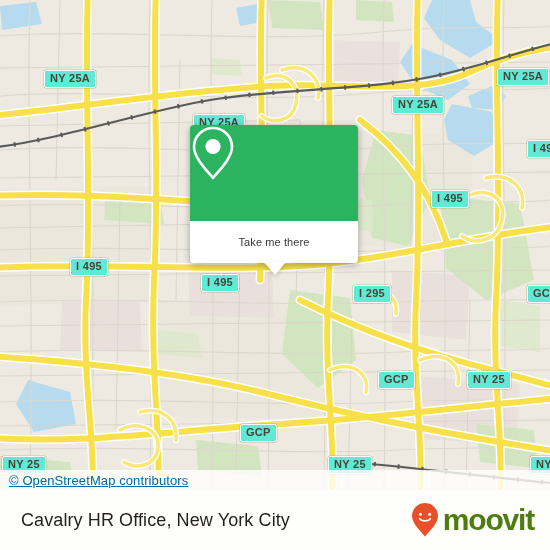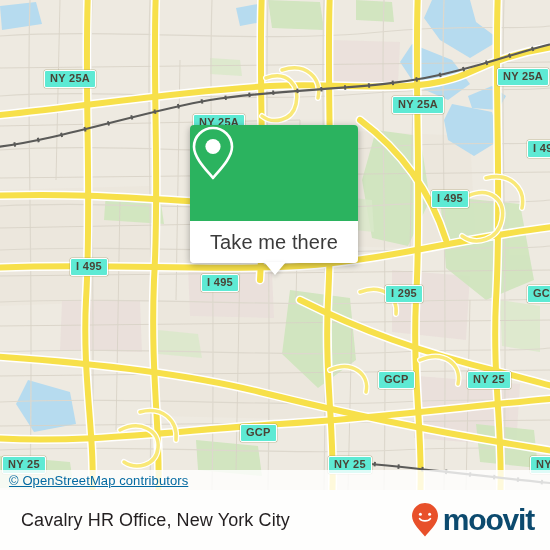--- a/index.html
+++ b/index.html
@@ -45,21 +45,21 @@
     display:flex;align-items:center;justify-content:center;
   }
   .card-foot{
     position:relative;
     background:#ffffff;
     height:42px;
     border-radius:0 0 4px 4px;
     display:flex;align-items:center;justify-content:center;
   }
   .card-foot-label{
-    font-size:20px;color:#3b3b3b;letter-spacing:.1px;
+    font-size:11px;color:#3b3b3b;letter-spacing:.1px;
   }
   .card-tail{
     position:absolute;left:74px;bottom:-12px;width:0;height:0;
     border-left:11px solid transparent;
     border-right:11px solid transparent;
     border-top:13px solid #ffffff;
     filter:drop-shadow(0 2px 2px rgba(0,0,0,.18));
   }
 
   
@@ -82,21 +82,21 @@
   }
   .bb-title{
     position:absolute;left:21px;top:50%;transform:translateY(-50%);
     font-size:18px;color:#231f20;letter-spacing:.1px;white-space:nowrap;
   }
   .bb-logo{
     position:absolute;right:16px;top:50%;transform:translateY(-50%);
     display:flex;align-items:center;gap:3px;
   }
   .bb-logo-text{
-    font-size:30px;font-weight:bold;color:#0c4a6e;letter-spacing:-1.2px;line-height:30px;
+    font-size:30px;font-weight:bold;color:#4d7c0f;letter-spacing:-1.2px;line-height:30px;
   }
 </style>
 </head>
 <body>
 
 <div class="app">
 
   <div class="map">
     <svg id="map-svg" width="550" height="490" viewBox="0 0 550 490">
       <defs>
@@ -259,21 +259,21 @@
 
     <div id="shields">
         <div class="shield" style="left: 44px; top: 70px;">NY 25A</div>
         <div class="shield" style="left: 193px; top: 114px;">NY 25A</div>
         <div class="shield" style="left: 392px; top: 96px;">NY 25A</div>
         <div class="shield" style="left: 497px; top: 68px;">NY 25A</div>
         <div class="shield" style="left: 431px; top: 190px;">I 495</div>
         <div class="shield" style="left: 527px; top: 140px;">I 495</div>
         <div class="shield" style="left: 70px; top: 258px;">I 495</div>
         <div class="shield" style="left: 201px; top: 274px;">I 495</div>
-        <div class="shield" style="left: 385px; top: 285px;">I 295</div>
+        <div class="shield" style="left: 353px; top: 285px;">I 295</div>
         <div class="shield" style="left: 527px; top: 285px;">GCP</div>
         <div class="shield" style="left: 378px; top: 371px;">GCP</div>
         <div class="shield" style="left: 467px; top: 371px;">NY 25</div>
         <div class="shield" style="left: 2px; top: 456px;">NY 25</div>
         <div class="shield" style="left: 240px; top: 424px;">GCP</div>
         <div class="shield" style="left: 328px; top: 456px;">NY 25</div>
         <div class="shield" style="left: 530px; top: 456px;">NY</div>
       </div>
 
     <div class="card">

